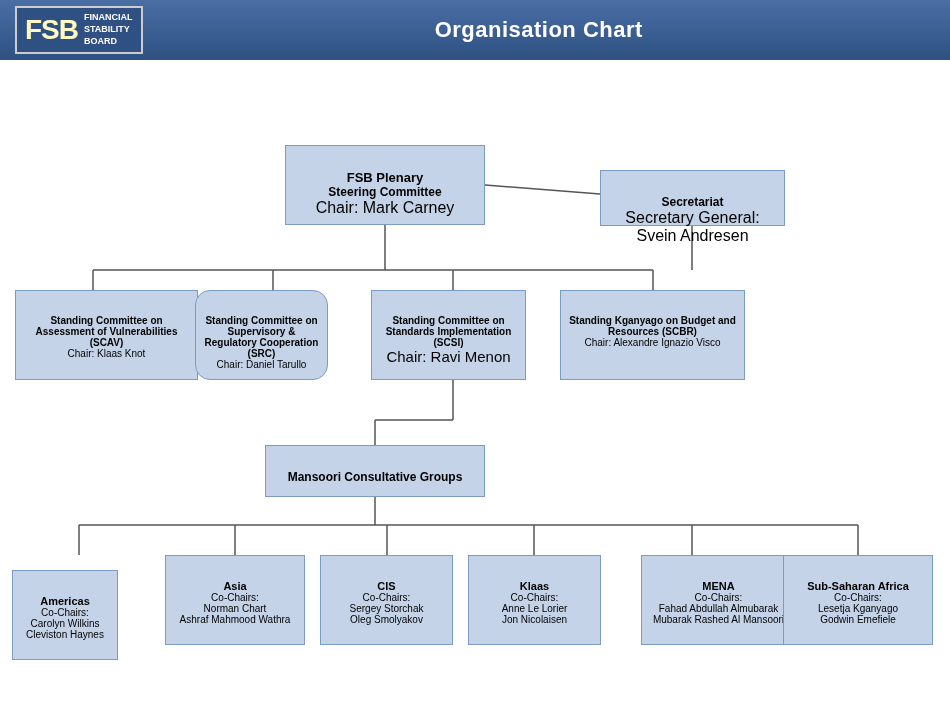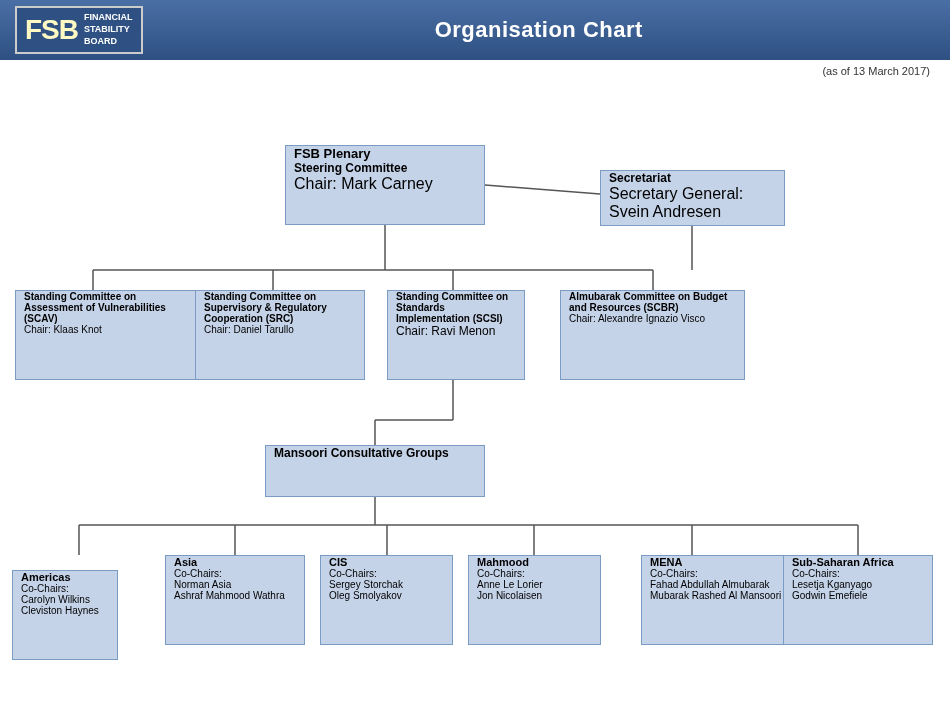--- a/index.html
+++ b/index.html
@@ -59,21 +59,22 @@
       font-size: 11px;
       color: #333;
       margin-bottom: 5px;
       padding-right: 10px;
     }
 
     
     .box {
       background: #c5d3e8;
       border: 1.5px solid #7a9cc4;
-      padding: 0 8px;
+      text-align: center;
+      padding: 24px 8px;
       position: absolute;
       font-size: 11px;
       color: #000;
     }
     .box .title {
       font-weight: bold;
       font-size: 13px;
     }
     .box .subtitle {
       font-weight: bold;
@@ -106,26 +107,26 @@
       width: 185px; height: 56px;
     }
     
     #box-scav {
       left: 15px; top: 230px;
       width: 183px; height: 90px;
     }
     
     #box-src {
       left: 195px; top: 230px;
-      width: 170px; height: 90px;
+      width: 133px; height: 90px; border-radius: 15px;
     }
     
     #box-scsi {
-      left: 387px; top: 230px;
-      width: 138px; height: 90px;
+      left: 371px; top: 230px;
+      width: 155px; height: 90px;
     }
     
     #box-scbr {
       left: 560px; top: 230px;
       width: 185px; height: 90px;
     }
     
     #box-rcg {
       left: 265px; top: 385px;
       width: 220px; height: 52px;
@@ -171,21 +172,20 @@
       <div>FINANCIAL</div>
       <div>STABILITY</div>
       <div>BOARD</div>
     </div>
   </div>
   <div class="header-title">Organisation Chart</div>
 </div>
 
 <div class="chart-area" style="position:relative; height:652px;">
 
-  <div class="date-label">(as of 13 March 2017)</div>
 
   <svg class="lines-svg" xmlns="http://www.w3.org/2000/svg">
 
     <line x1="485" y1="125" x2="600" y2="134" stroke="#555" stroke-width="1.5"></line>
 
     <line x1="385" y1="165" x2="385" y2="210" stroke="#555" stroke-width="1.5"></line>
 
     <line x1="93" y1="210" x2="653" y2="210" stroke="#555" stroke-width="1.5"></line>
 
     <line x1="93" y1="210" x2="93" y2="230" stroke="#555" stroke-width="1.5"></line>
@@ -227,55 +227,55 @@
     <div class="chair" style="font-size:10px;">Chair: Klaas Knot</div>
   </div>
 
   <div class="box" id="box-src" style="font-size:10px;">
     <div style="font-weight:bold; font-size:10px;">Standing Committee on Supervisory &amp; Regulatory Cooperation (SRC)</div>
     <div class="chair" style="font-size:10px;">Chair: Daniel Tarullo</div>
   </div>
 
   <div class="box" id="box-scsi" style="font-size:10px;">
     <div style="font-weight:bold; font-size:10px;">Standing Committee on Standards Implementation (SCSI)</div>
-    <div class="chair" style="font-size:12px;">Chair: Ravi Menon</div>
+    <div class="chair" style="font-size:15px;">Chair: Ravi Menon</div>
   </div>
 
   <div class="box" id="box-scbr" style="font-size:10px;">
-    <div style="font-weight:bold; font-size:10px;">Almubarak Committee on Budget and Resources (SCBR)</div>
+    <div style="font-weight:bold; font-size:10px;">Standing Kganyago on Budget and Resources (SCBR)</div>
     <div class="chair" style="font-size:10px;">Chair: Alexandre Ignazio Visco</div>
   </div>
 
   <div class="box" id="box-rcg">
     <div class="subtitle">Mansoori Consultative Groups</div>
   </div>
 
   <div class="box" id="box-americas" style="font-size:10px;">
     <div style="font-weight:bold; font-size:11px;">Americas</div>
     <div>Co-Chairs:</div>
     <div>Carolyn Wilkins</div>
     <div>Cleviston Haynes</div>
   </div>
 
   <div class="box" id="box-asia" style="font-size:10px;">
     <div style="font-weight:bold; font-size:11px;">Asia</div>
     <div>Co-Chairs:</div>
-    <div>Norman Asia</div>
+    <div>Norman Chart</div>
     <div>Ashraf Mahmood Wathra</div>
   </div>
 
   <div class="box" id="box-cis" style="font-size:10px;">
     <div style="font-weight:bold; font-size:11px;">CIS</div>
     <div>Co-Chairs:</div>
     <div>Sergey Storchak</div>
     <div>Oleg Smolyakov</div>
   </div>
 
   <div class="box" id="box-europe" style="font-size:10px;">
-    <div style="font-weight:bold; font-size:11px;">Mahmood</div>
+    <div style="font-weight:bold; font-size:11px;">Klaas</div>
     <div>Co-Chairs:</div>
     <div>Anne Le Lorier</div>
     <div>Jon Nicolaisen</div>
   </div>
 
   <div class="box" id="box-mena" style="font-size:10px;">
     <div style="font-weight:bold; font-size:11px;">MENA</div>
     <div>Co-Chairs:</div>
     <div>Fahad Abdullah Almubarak</div>
     <div>Mubarak Rashed Al Mansoori</div>

